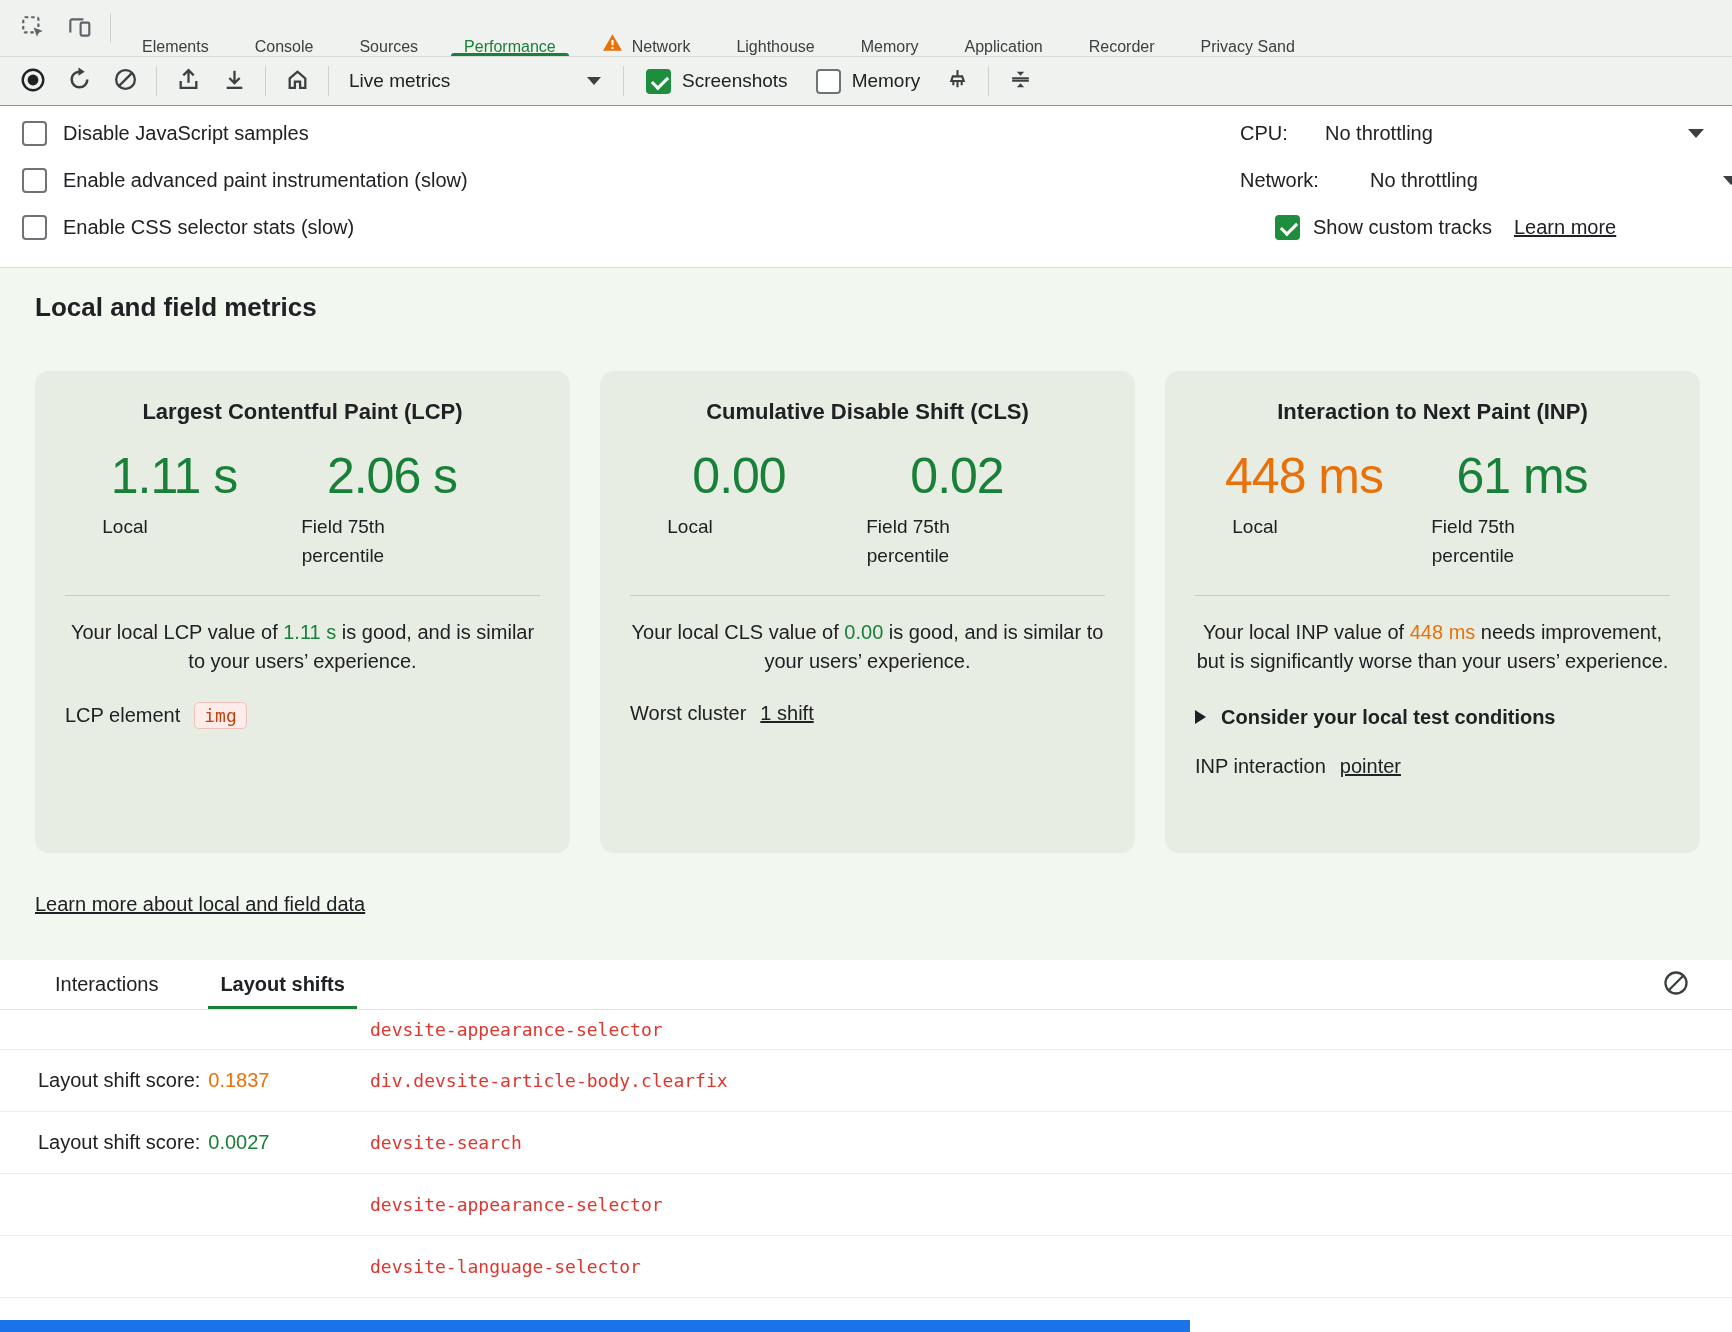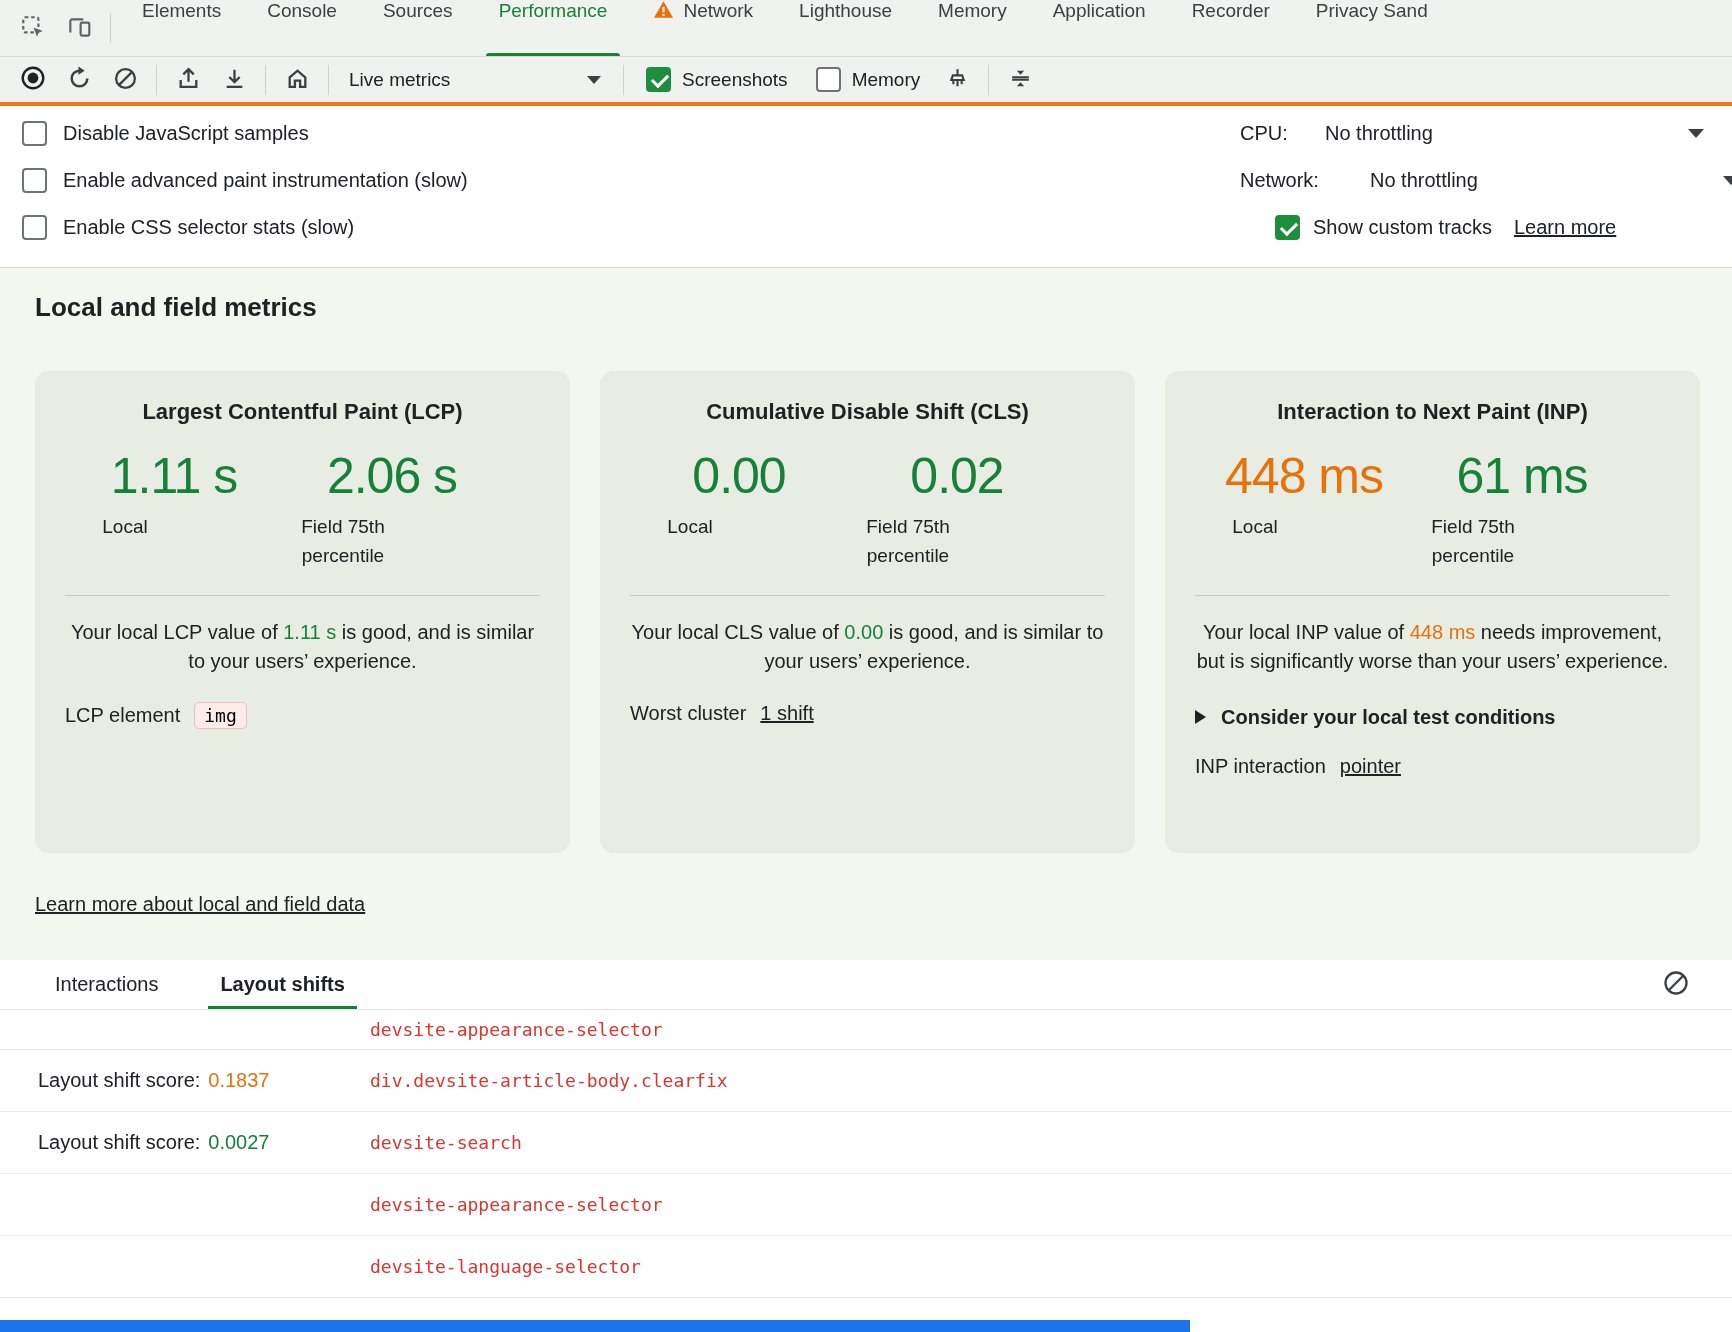--- a/index.html
+++ b/index.html
@@ -3,26 +3,26 @@
 <meta charset="utf-8">
 <style>
   * { margin:0; padding:0; box-sizing:border-box; }
   body { font-family:"Liberation Sans", sans-serif; background:#fff; }
   .screen { position:relative; width:1732px; height:1332px; background:#fff; overflow:hidden; color:#202124; }
 
   
   .tabbar { height:57px; background:#f0f2ef; border-bottom:1px solid #d8dad7; display:flex; align-items:stretch; padding-left:10px; }
   .ibtn { width:46px; display:flex; align-items:center; justify-content:center; background:none; border:none; color:#5f6368; cursor:pointer; }
   .vsep { width:1px; height:30px; background:#cfd1ce; align-self:center; margin:0 8px; flex:none; }
-  .tab { position:relative; display:flex; align-items:flex-start; gap:9px; padding:0 23px; font-size:19px; color:#3c4043; background:none; border:none; cursor:pointer; white-space:nowrap; }
+  .tab { position:relative; display:flex; align-items:flex-end; gap:9px; padding:0 23px; font-size:16px; color:#3c4043; background:none; border:none; cursor:pointer; white-space:nowrap; }
   .tab.selected { color:#188038; }
   .tab.selected::after { content:""; position:absolute; left:10px; right:10px; bottom:0; height:3px; background:#188038; border-radius:3px 3px 0 0; }
 
   
-  .toolbar { height:49px; background:#f0f2ef; border-bottom:4px solid #f97316; display:flex; align-items:center; padding:0 10px; }
+  .toolbar { height:49px; background:#f0f2ef; border-bottom:1px solid #f97316; display:flex; align-items:center; padding:0 10px; }
   .tbtn { width:46px; height:42px; display:flex; align-items:center; justify-content:center; background:none; border:none; color:#3c4043; cursor:pointer; flex:none; }
   .select { display:flex; align-items:center; justify-content:space-between; width:278px; padding:0 14px 0 12px; font-size:19px; color:#202124; height:40px; cursor:pointer; }
   .caret { width:0; height:0; border-left:7px solid transparent; border-right:7px solid transparent; border-top:8px solid #3c4043; flex:none; }
   .cb-row { display:flex; align-items:center; gap:11px; font-size:19px; margin:0 14px; cursor:pointer; white-space:nowrap; }
   .cb { position:relative; width:25px; height:25px; border:2px solid #6f7377; border-radius:4px; background:#fff; flex:none; }
   .cb.checked { background:#1e8e3e; border-color:#1e8e3e; }
   .cb.checked::after { content:""; position:absolute; left:7px; top:2px; width:7px; height:13px; border:solid #fff; border-width:0 3px 3px 0; transform:rotate(45deg); }
 
   
   .settings { position:relative; height:162px; background:#fff; border-bottom:1px solid #dcdedb; padding:4px 0 0 22px; }
@@ -43,21 +43,21 @@
   .vals { display:flex; margin-top:24px; }
   .vblock { width:218px; }
   .num { font-size:50px; color:#188038; letter-spacing:-1px; line-height:1.1; white-space:nowrap; }
   .num.orange { color:#e8710a; }
   .vlabel { font-size:19px; margin-top:8px; max-width:120px; line-height:1.55; }
   .card-div { height:1px; background:#c2cfba; margin-top:24px; }
   .desc { font-size:20px; line-height:29px; margin-top:22px; max-width:478px; }
   .val-green { color:#188038; }
   .val-orange { color:#e8710a; }
   .card-foot { display:flex; align-items:center; gap:14px; margin-top:26px; font-size:20px; }
-  .badge-img { font-family:"DejaVu Sans Mono", monospace; font-size:18px; color:#000000; background:#fdecea; border:1px solid #f2c0bb; border-radius:5px; padding:2px 9px; cursor:pointer; }
+  .badge-img { font-family:"DejaVu Sans Mono", monospace; font-size:18px; color:#c2410c; background:#fdecea; border:1px solid #f2c0bb; border-radius:5px; padding:2px 9px; cursor:pointer; }
   .disclosure { display:flex; align-items:center; gap:15px; margin-top:30px; font-size:20px; font-weight:700; cursor:pointer; }
   .tri-right { width:0; height:0; border-left:11px solid #202124; border-top:7px solid transparent; border-bottom:7px solid transparent; flex:none; }
   .learn-link { display:inline-block; margin-top:40px; font-size:20px; color:#202124; text-decoration:underline; cursor:pointer; }
 
   
   .logs { background:#fff; }
   .logs-tabs { display:flex; align-items:center; height:50px; padding:0 42px 0 55px; border-bottom:1px solid #e2e4e1; }
   .ltab { position:relative; height:100%; display:flex; align-items:center; font-size:20px; color:#202124; margin-right:62px; background:none; border:none; cursor:pointer; }
   .ltab.selected { font-weight:600; }
   .ltab.selected::after { content:""; position:absolute; left:-12px; right:-12px; bottom:0; height:3px; background:#188038; }

